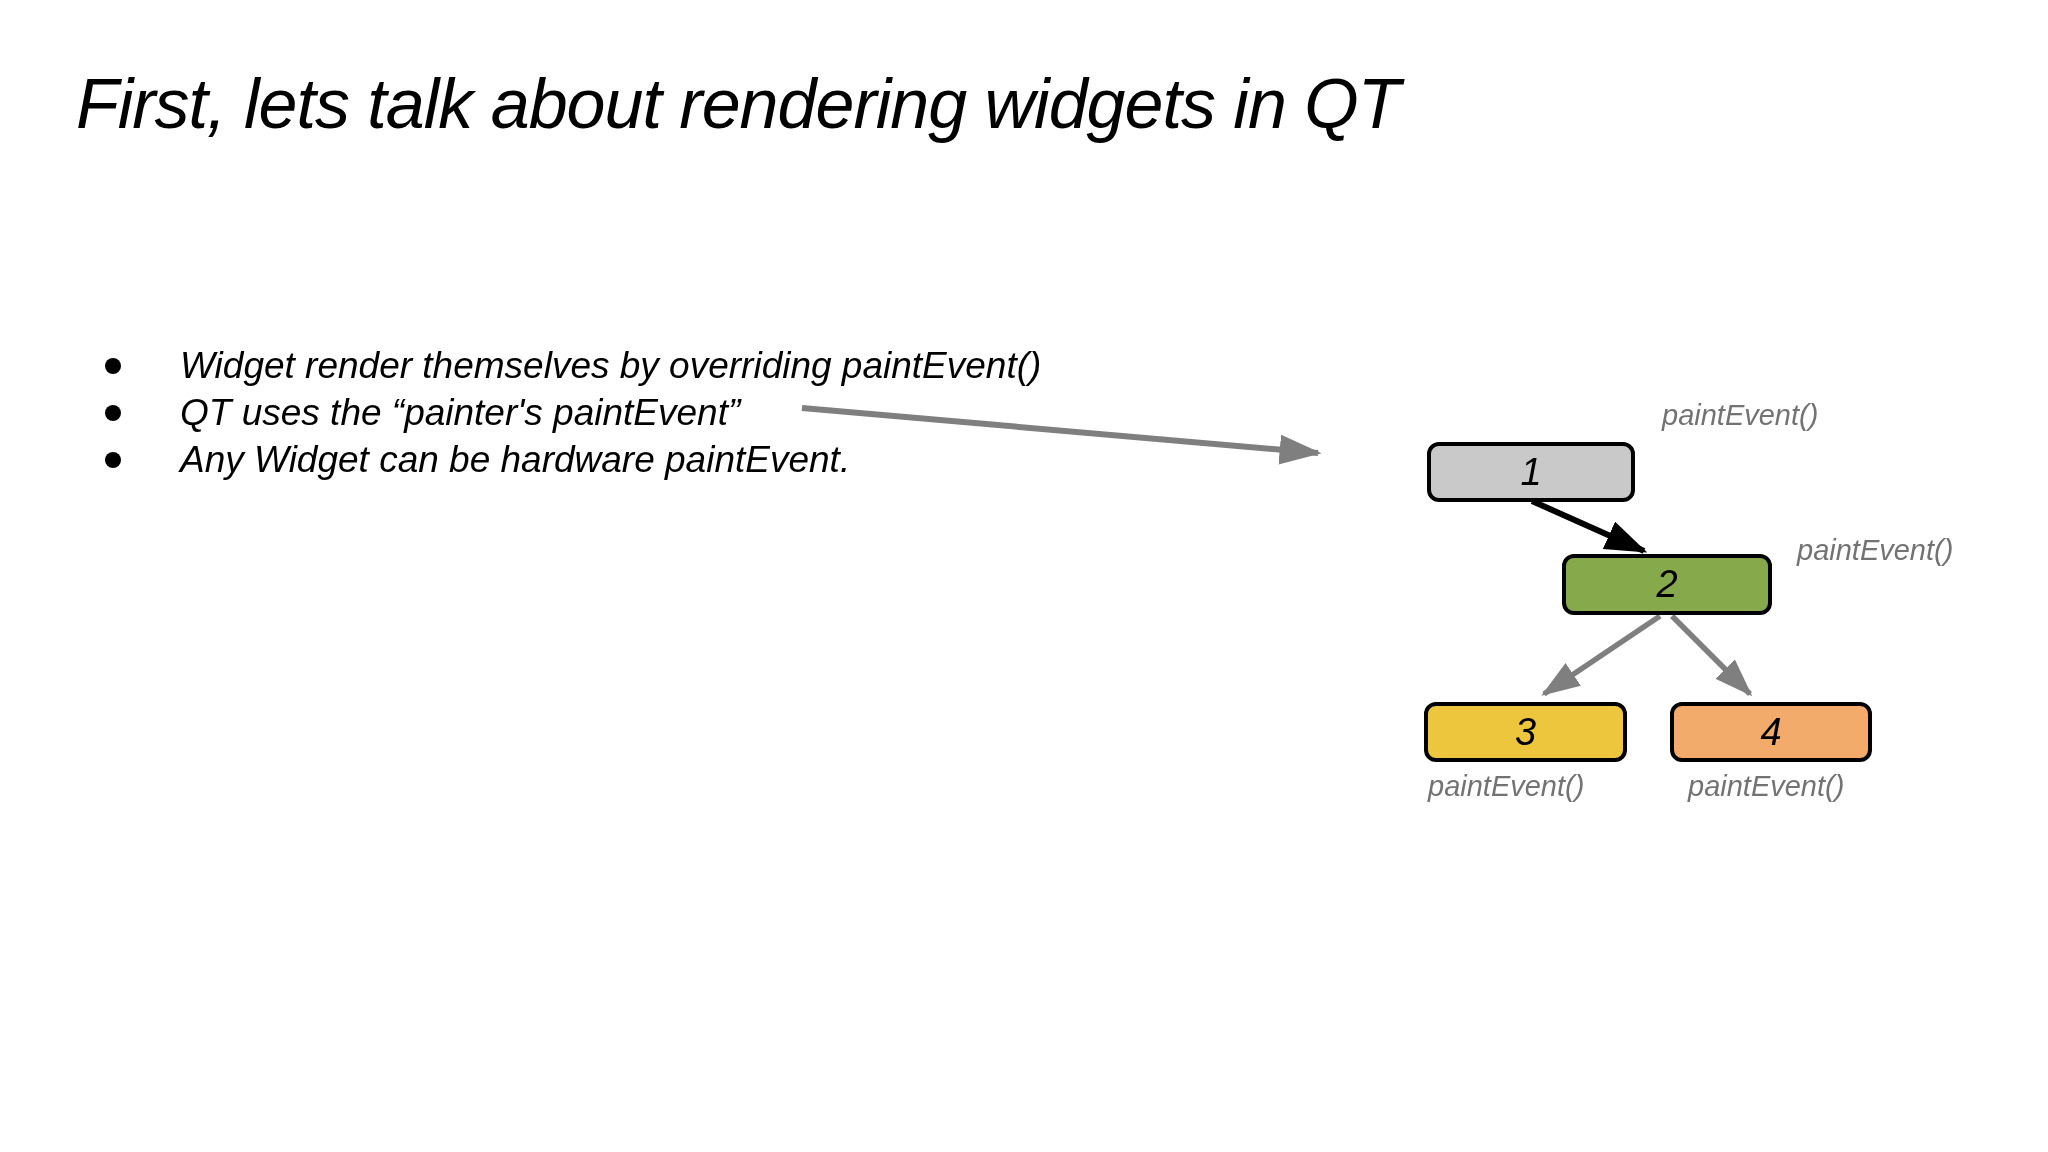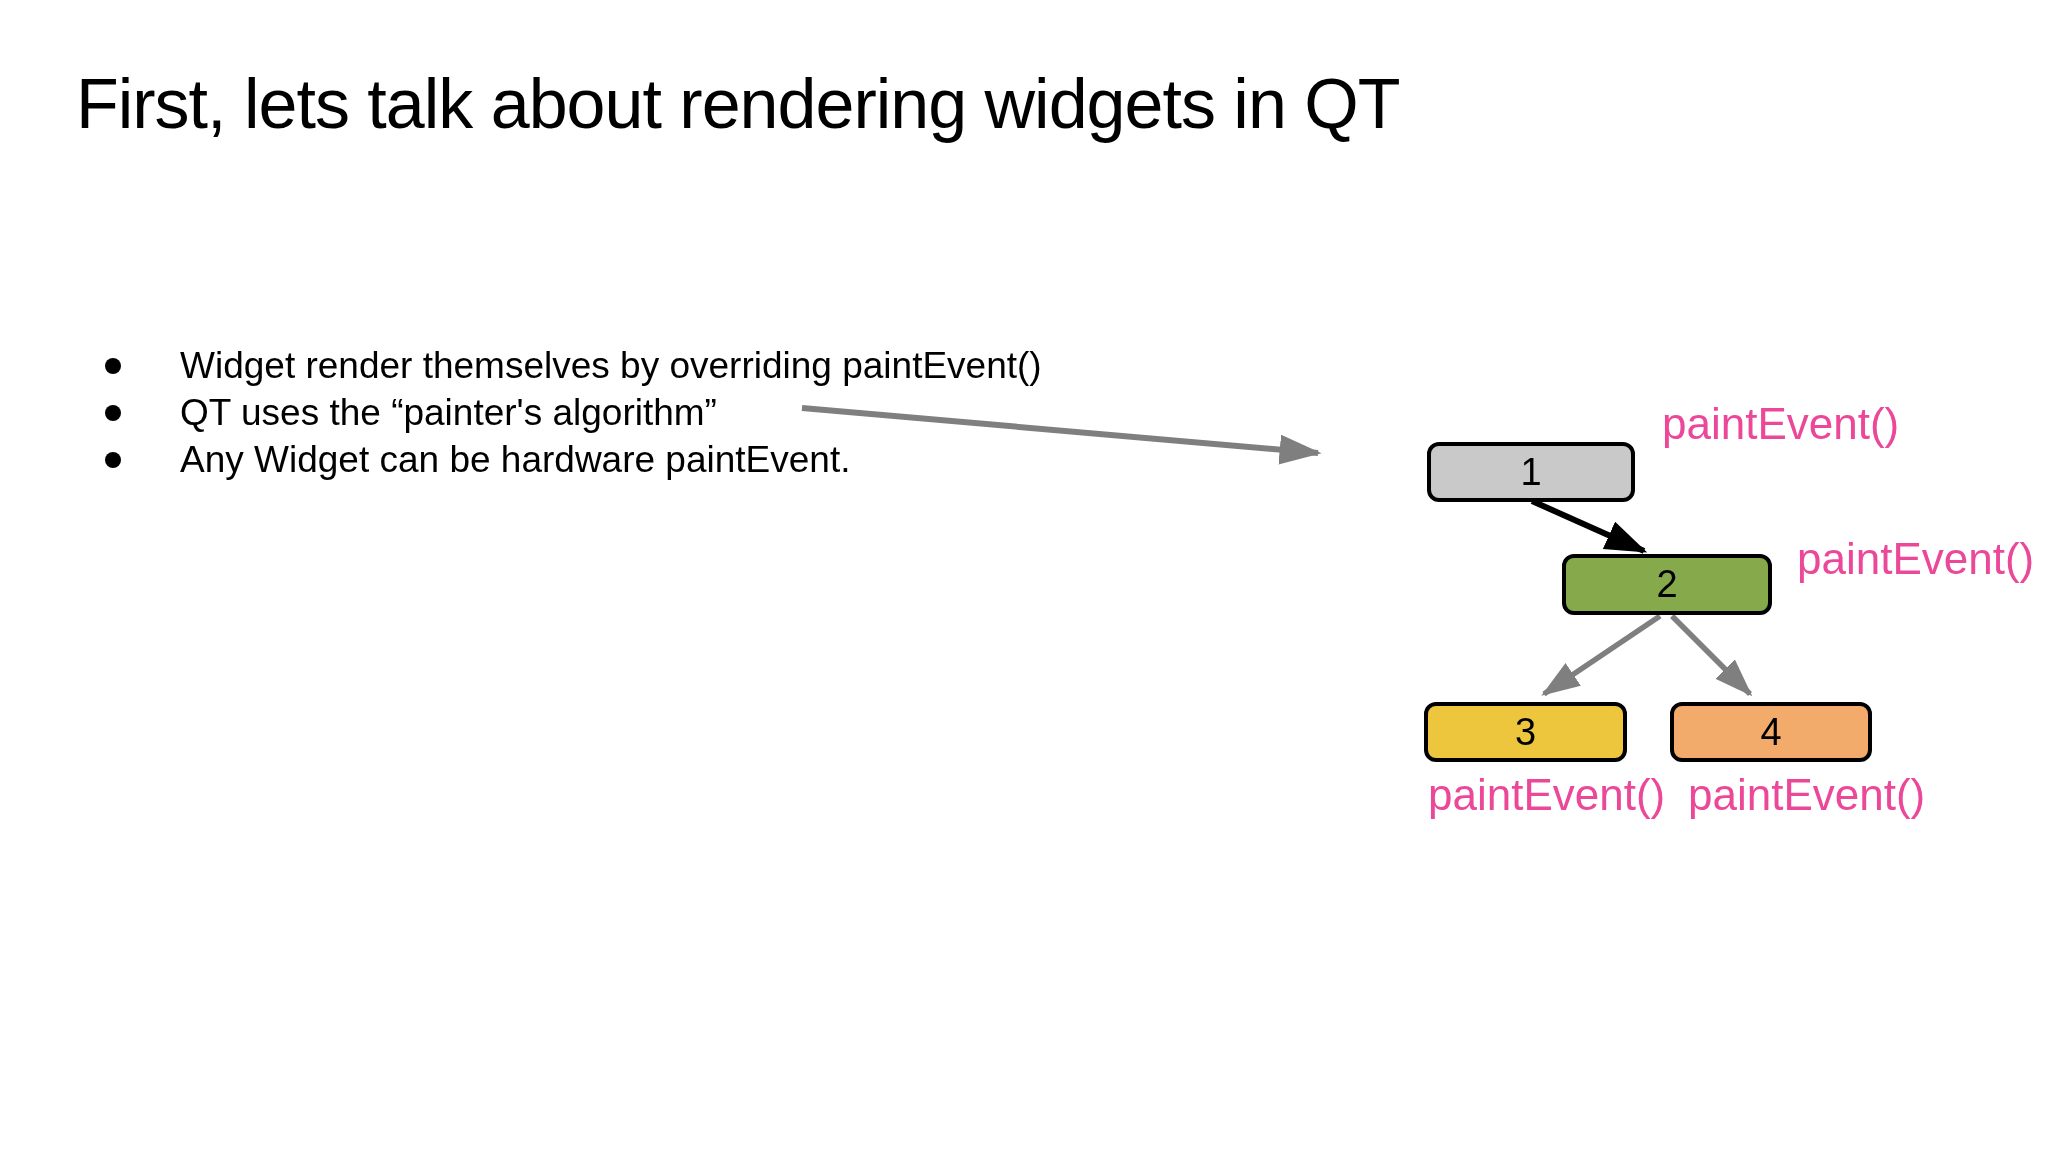--- a/index.html
+++ b/index.html
@@ -4,20 +4,21 @@
 <style>
   html, body { margin: 0; padding: 0; }
   body { font-family: "Liberation Sans", sans-serif; }
 
   .slide {
     position: relative;
     width: 2048px;
     height: 884px;
     background: #ffffff;
     overflow: hidden;
+    font-style: italic;
   }
 
   .slide-title {
     position: absolute;
     left: 76px;
     top: 64px;
     margin: 0;
     font-size: 70px;
     font-weight: 400;
     letter-spacing: -1px;
@@ -73,22 +74,22 @@
     font-size: 38px;
     color: #000;
   }
   .node-1 { left: 1427px; top: 442px; width: 208px; height: 60px; }
   .node-2 { left: 1562px; top: 554px; width: 210px; height: 61px; }
   .node-3 { left: 1424px; top: 702px; width: 203px; height: 60px; }
   .node-4 { left: 1670px; top: 702px; width: 202px; height: 60px; }
 
   .pe-label {
     position: absolute;
-    font-size: 44px;
-    color: #ec4899;
+    font-size: 29px;
+    color: #737373;
     white-space: nowrap;
   }
   .pe-1 { left: 1662px; top: 399px; }
   .pe-2 { left: 1797px; top: 534px; }
   .pe-3 { left: 1428px; top: 770px; }
   .pe-4 { left: 1688px; top: 770px; }
 
   .nested-box {
     position: absolute;
     box-sizing: border-box;
@@ -106,21 +107,21 @@
 
   <h1 class="slide-title">First, lets talk about rendering widgets in QT</h1>
 
   <ul class="bullet-list">
     <li>
       <span class="bullet-dot"></span>
       <span>Widget render themselves by overriding paintEvent()</span>
     </li>
     <li>
       <span class="bullet-dot"></span>
-      <span>QT uses the “painter's algorithm”</span>
+      <span>QT uses the “painter's paintEvent”</span>
     </li>
     <li>
       <span class="bullet-dot"></span>
       <span>Any Widget can be hardware paintEvent.</span>
     </li>
   </ul>
 
   <svg class="arrow-layer" viewBox="0 0 2048 1152" xmlns="http://www.w3.org/2000/svg">
     <defs>
       <marker id="headGray" markerWidth="8" markerHeight="6" refX="6.4" refY="2.5" orient="auto" markerUnits="strokeWidth">

